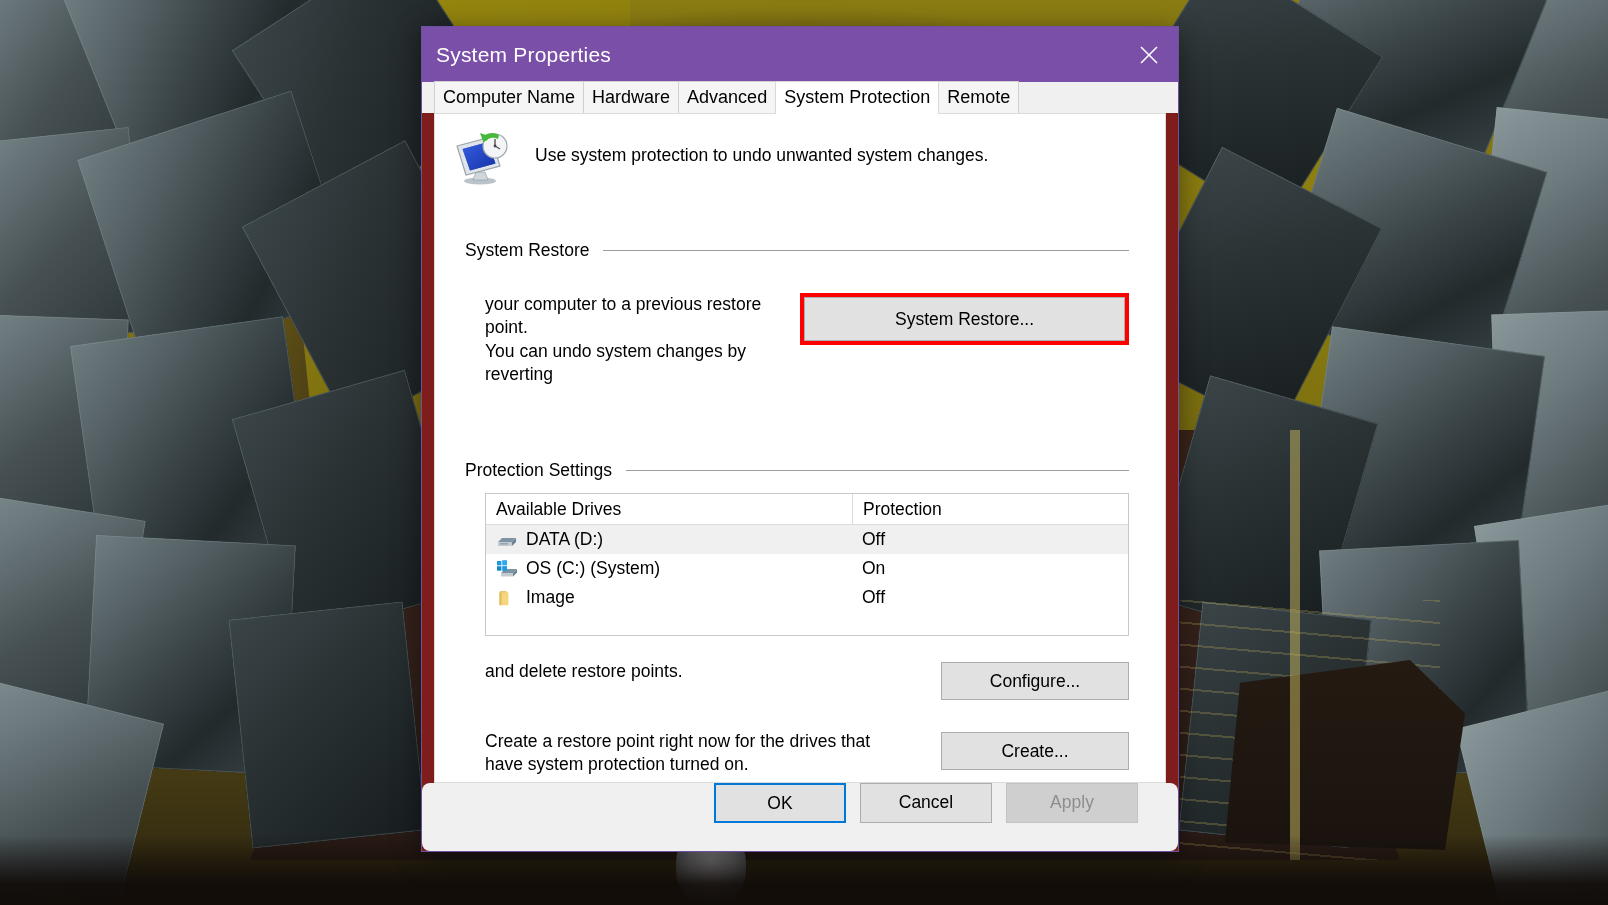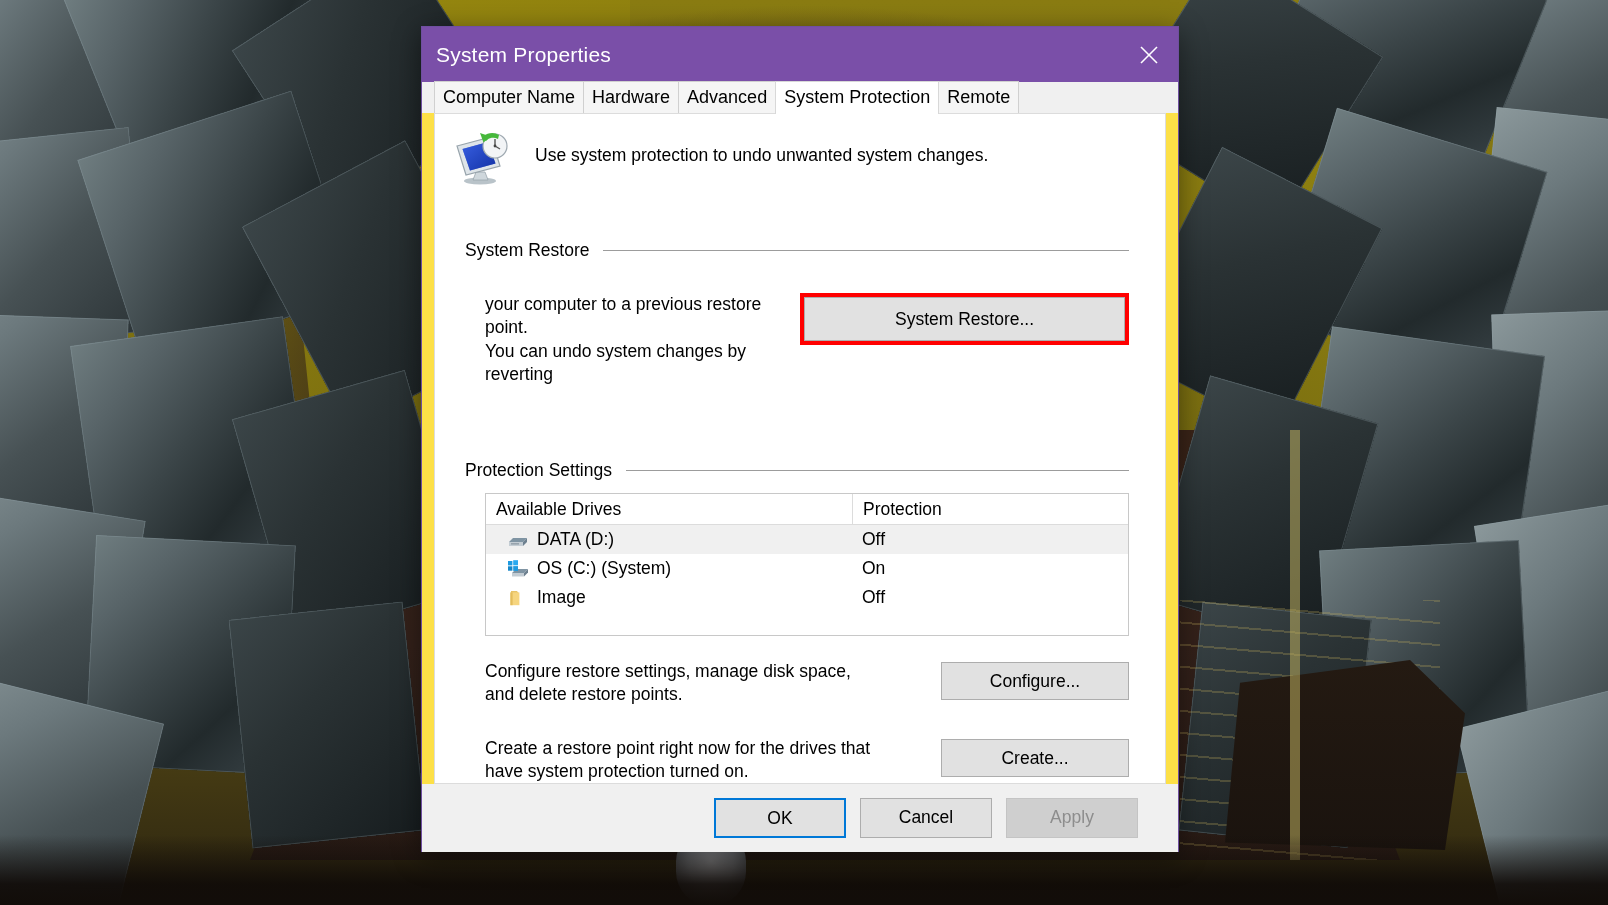--- a/index.html
+++ b/index.html
@@ -92,21 +92,21 @@
     background: linear-gradient(180deg, rgba(20,14,10,0) 0%, rgba(16,11,8,.92) 70%, #120d09 100%);
   }
 
   
   #dialog-window {
     position: absolute;
     left: 421px;
     top: 26px;
     width: 756px;
     height: 824px;
-    background: #fde047;
+    background: #7f1d1d;
     border: 1px solid #6f4fa0;
     box-shadow: 0 6px 26px rgba(0,0,0,.45);
     display: flex;
     flex-direction: column;
   }
 
   #title-bar {
     height: 55px;
     background: #7a4fa8;
     display: flex;
@@ -277,42 +277,43 @@
     align-items: center;
     height: 29px;
     cursor: default;
   }
   .drive-row.selected { background: #f0f0f0; }
   .drive-row .cell-drive {
     width: 366px;
     flex: none;
     display: flex;
     align-items: center;
-    padding-left: 21px;
+    padding-left: 10px;
     box-sizing: border-box;
   }
   .drive-row .cell-protection {
     flex: 1 1 auto;
     padding-left: 10px;
     font-size: 17.5px;
     color: #000;
   }
   .drive-row .drive-icon { width: 22px; height: 20px; flex: none; margin-right: 8px; }
   .drive-row .drive-label { font-size: 17.5px; color: #000; }
 
   
   #button-bar {
     height: 68px;
     flex: none;
     display: flex;
-    align-items: center;
+    align-items: flex-start;
     justify-content: flex-end;
     padding-right: 40px;
     gap: 14px;
     background: #f0f0f0;
+    border-radius: 8px;
   }
   #ok-button, #cancel-button, #apply-button {
     width: 132px;
     height: 40px;
     line-height: 36px;
   }
 </style>
 </head>
 <body>
 
@@ -484,21 +485,20 @@
             </svg>
           </span>
           <span class="drive-label">Image</span>
         </div>
         <div class="cell-protection">Off</div>
       </div>
     </div>
 
     <div class="row-block" style="margin-top:24px;">
       <div class="row-text">
-        <div>Configure restore settings, manage disk space,</div>
         <div>and delete restore points.</div>
       </div>
       <div class="btn" style="width:188px;height:38px;line-height:36px;flex:none;margin-top:2px;">Configure...</div>
     </div>
 
     <div class="row-block" style="margin-top:30px;">
       <div class="row-text">
         <div>Create a restore point right now for the drives that</div>
         <div>have system protection turned on.</div>
       </div>

